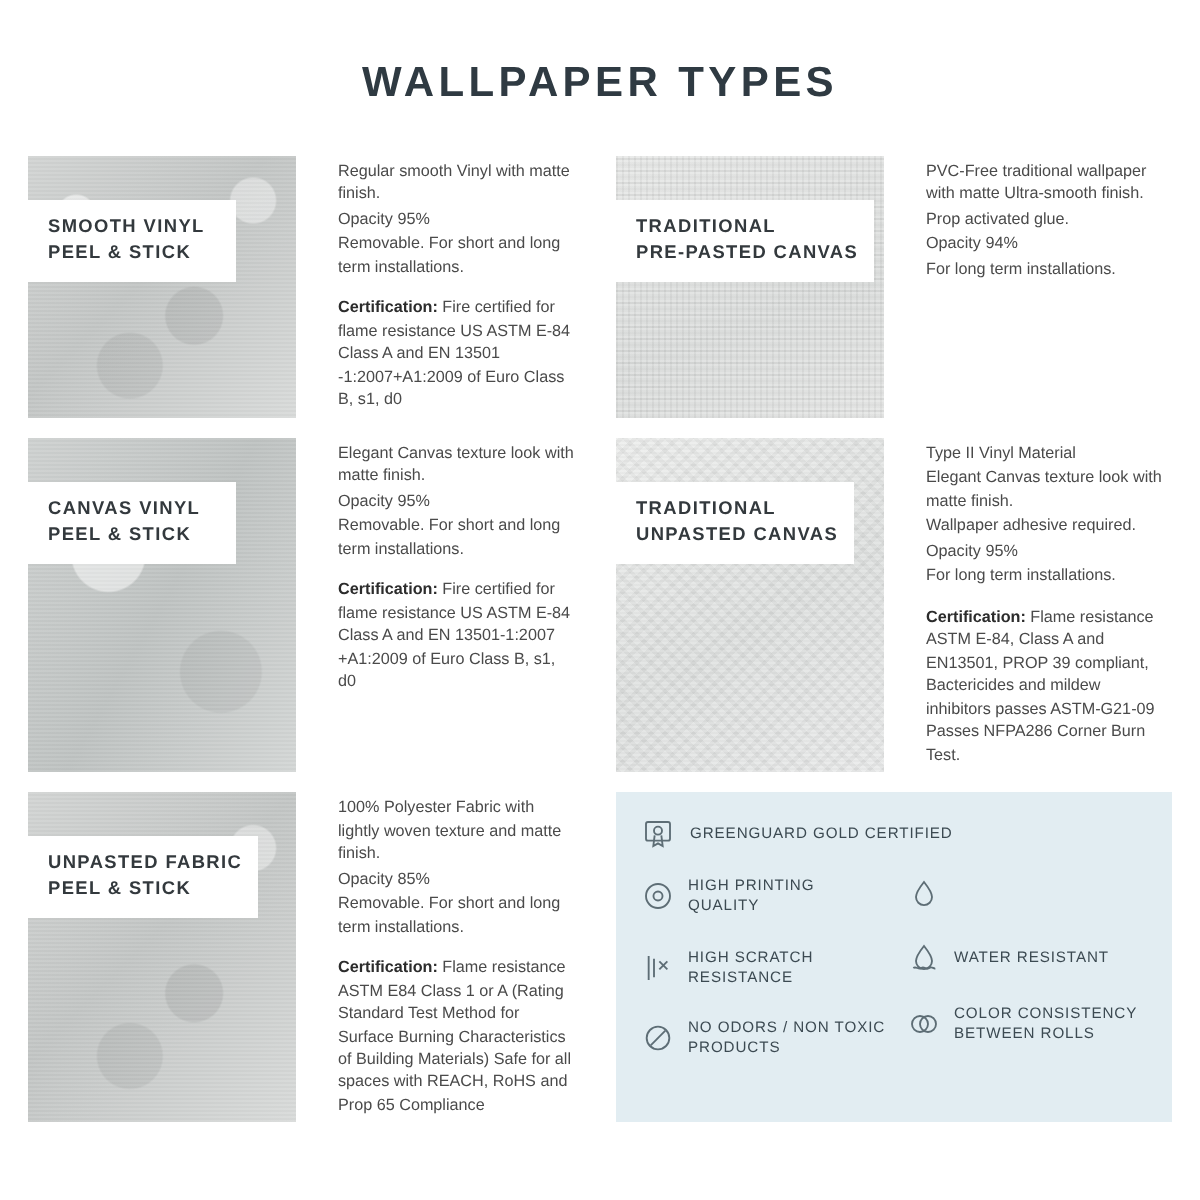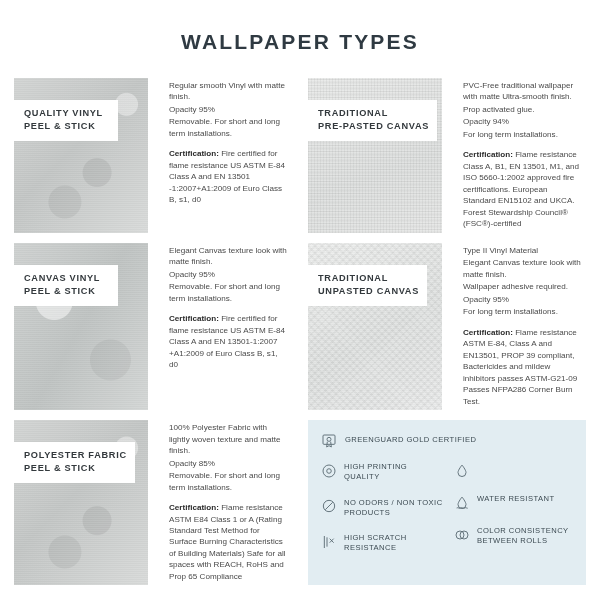--- a/index.html
+++ b/index.html
@@ -143,20 +143,21 @@
     gap: 10px;
   }
   .feat-col {
     flex: 1;
     display: flex;
     flex-direction: column;
     gap: 15px;
   }
   .feat {
     display: flex;
+    align-items: center;
     gap: 7px;
   }
   .feat-text {
     font-size: 7.6px;
     line-height: 1.35;
     letter-spacing: 0.45px;
     color: #3c4a52;
     font-weight: 500;
   }
   .ico {
@@ -177,21 +178,21 @@
 
   <div class="title">WALLPAPER TYPES</div>
 
   <div class="grid">
 
     <div class="row">
       <div class="cell">
         <div class="swatch tex-concrete">
           <div class="swatch-grain"></div>
           <div class="swatch-label">
-            <span>QUALITY VINYL</span><br>
+            <span>SMOOTH VINYL</span><br>
             <span>PEEL &amp; STICK</span>
           </div>
         </div>
         <div class="desc">
           <p>Regular smooth Vinyl with matte finish.</p>
           <p>Opacity 95%</p>
           <p>Removable. For short and long term installations.</p>
           <p class="cert"><b>Certification:</b><span> Fire certified for flame resistance US ASTM E-84 Class A and EN 13501 -1:2007+A1:2009 of Euro Class B, s1, d0</span></p>
         </div>
       </div>
@@ -202,21 +203,20 @@
           <div class="swatch-label">
             <span>TRADITIONAL</span><br>
             <span>PRE-PASTED CANVAS</span>
           </div>
         </div>
         <div class="desc">
           <p>PVC-Free traditional wallpaper with matte Ultra-smooth finish.</p>
           <p>Prop activated glue.</p>
           <p>Opacity 94%</p>
           <p>For long term installations.</p>
-          <p class="cert"><b>Certification:</b><span> Flame resistance Class A, B1, EN 13501, M1, and ISO 5660-1:2002 approved fire certifications. European Standard EN15102 and UKCA. Forest Stewardship Council® (FSC®)-certified</span></p>
         </div>
       </div>
     </div>
 
     <div class="row">
       <div class="cell">
         <div class="swatch tex-plaster">
           <div class="swatch-grain"></div>
           <div class="swatch-label">
             <span>CANVAS VINYL</span><br>
@@ -248,21 +248,21 @@
           <p class="cert"><b>Certification:</b><span> Flame resistance ASTM E-84, Class A and EN13501, PROP 39 compliant, Bactericides and mildew inhibitors passes ASTM-G21-09 Passes NFPA286 Corner Burn Test.</span></p>
         </div>
       </div>
     </div>
 
     <div class="row">
       <div class="cell">
         <div class="swatch tex-concrete">
           <div class="swatch-grain"></div>
           <div class="swatch-label">
-            <span>POLYESTER FABRIC</span><br>
+            <span>UNPASTED FABRIC</span><br>
             <span>PEEL &amp; STICK</span>
           </div>
         </div>
         <div class="desc">
           <p>100% Polyester Fabric with lightly woven texture and matte finish.</p>
           <p>Opacity 85%</p>
           <p>Removable. For short and long term installations.</p>
           <p class="cert"><b>Certification:</b><span> Flame resistance ASTM E84 Class 1 or A (Rating Standard Test Method for Surface Burning Characteristics of Building Materials) Safe for all spaces with REACH, RoHS and Prop 65 Compliance</span></p>
         </div>
       </div>
@@ -286,37 +286,37 @@
                 <svg width="16" height="16" viewBox="0 0 24 24" fill="none" stroke="currentColor" stroke-width="1.4">
                   <circle cx="12" cy="12" r="9"></circle>
                   <circle cx="12" cy="12" r="3.4"></circle>
                 </svg>
               </span>
               <span class="feat-text">HIGH PRINTING QUALITY</span>
             </div>
             <div class="feat">
               <span class="ico">
                 <svg width="16" height="16" viewBox="0 0 24 24" fill="none" stroke="currentColor" stroke-width="1.4">
-                  <circle cx="12" cy="12" r="8.5"></circle>
-                  <path d="M6.5 17.5 L17.5 6.5"></path>
-                </svg>
-              </span>
-              <span class="feat-text">NO ODORS / NON TOXIC PRODUCTS</span>
-            </div>
-            <div class="feat">
-              <span class="ico">
-                <svg width="16" height="16" viewBox="0 0 24 24" fill="none" stroke="currentColor" stroke-width="1.4">
                   <path d="M5 3 L5 21"></path>
                   <path d="M9 5 L9 19"></path>
                   <path d="M13 7 L19 13"></path>
                   <path d="M13 13 L19 7"></path>
                 </svg>
               </span>
               <span class="feat-text">HIGH SCRATCH RESISTANCE</span>
             </div>
+            <div class="feat">
+              <span class="ico">
+                <svg width="16" height="16" viewBox="0 0 24 24" fill="none" stroke="currentColor" stroke-width="1.4">
+                  <circle cx="12" cy="12" r="8.5"></circle>
+                  <path d="M6.5 17.5 L17.5 6.5"></path>
+                </svg>
+              </span>
+              <span class="feat-text">NO ODORS / NON TOXIC PRODUCTS</span>
+            </div>
           </div>
 
           <div class="feat-col">
             <div class="feat">
               <span class="ico">
                 <svg width="16" height="16" viewBox="0 0 24 24" fill="none" stroke="currentColor" stroke-width="1.4">
                   <path d="M12 3 C12 3 6 10.5 6 14.3 A6 6 0 0 0 18 14.3 C18 10.5 12 3 12 3 Z"></path>
                 </svg>
               </span>
             </div>

